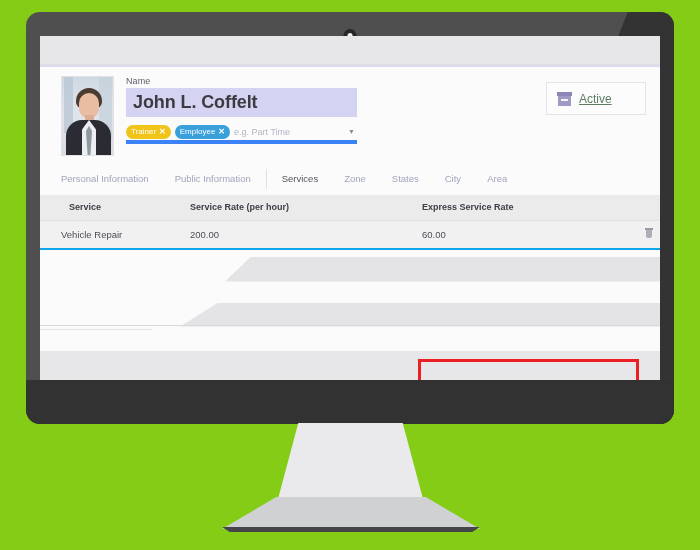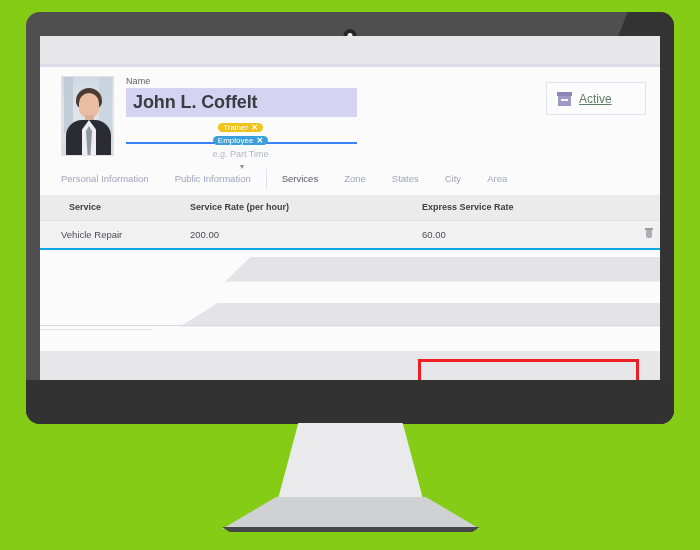--- a/index.html
+++ b/index.html
@@ -207,26 +207,25 @@
     padding: 0 7px;
     font-size: 18px;
     font-weight: bold;
     color: #3b3c42;
     letter-spacing: -.1px;
   }
   .tags-input {
     margin-top: 6px;
     width: 231px;
     height: 21px;
-    border-bottom: 2px solid #3b82f6;
+    border-bottom: 4px solid #3b82f6;
     display: flex;
     align-items: center;
     gap: 4px;
     padding-right: 2px;
-    flex-direction: column;
   }
   .tag {
     display: inline-flex;
     align-items: center;
     gap: 3px;
     height: 14px;
     padding: 0 5px;
     border-radius: 8px;
     font-size: 8px;
     color: #ffffff;

